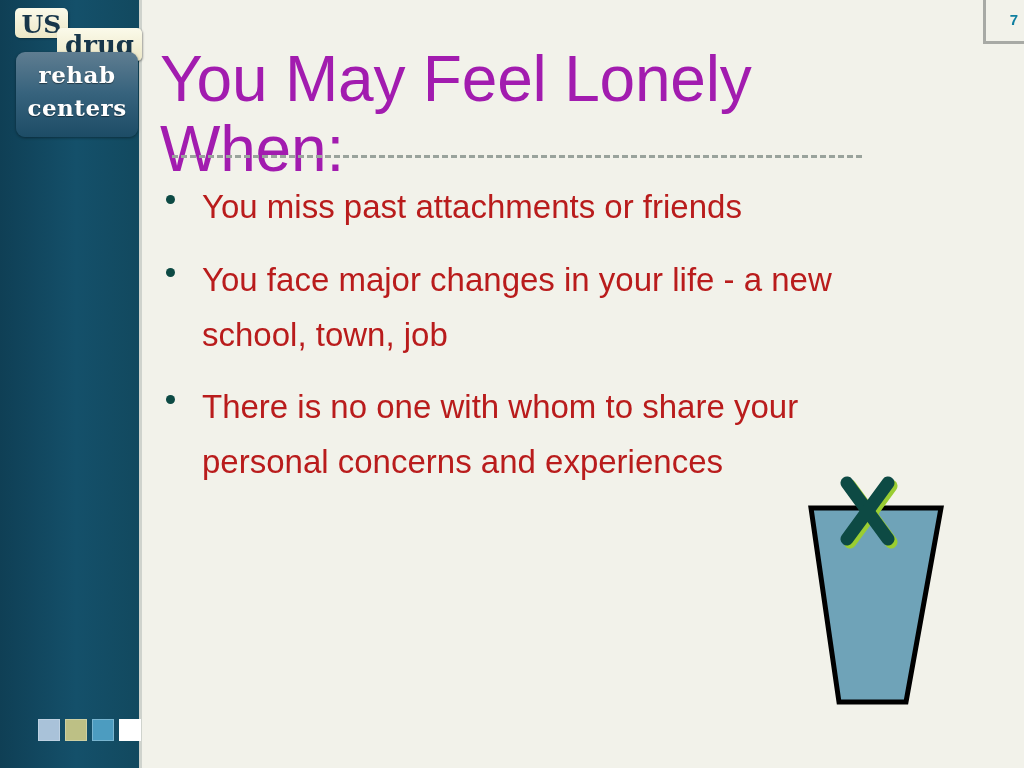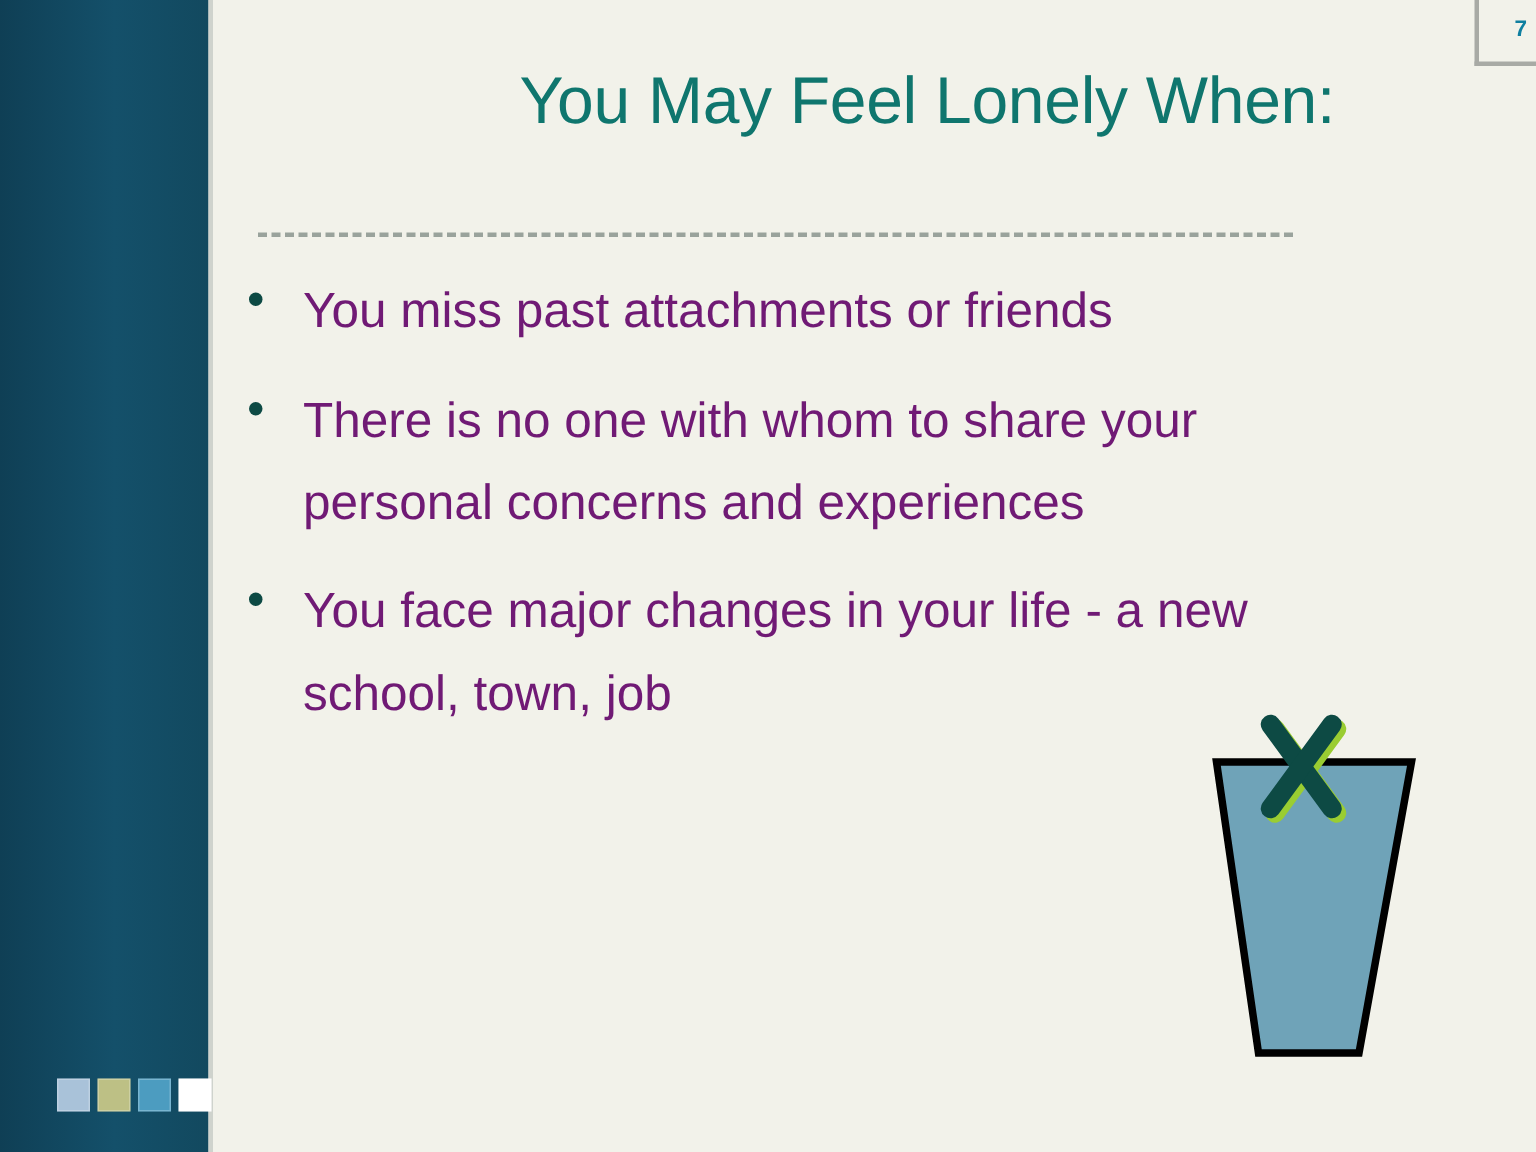--- a/index.html
+++ b/index.html
@@ -133,23 +133,23 @@
     color: #0f7fa0;
     font-family: "Liberation Sans", sans-serif;
   }
 
   
   #title {
     position: absolute;
     left: 160px;
     top: 44px;
     width: 730px;
-    text-align: right;
-    font-size: 44px;
-    color: #0f766e;
+    text-align: left;
+    font-size: 64px;
+    color: #a21caf;
     font-family: "Liberation Sans", sans-serif;
     font-weight: normal;
     line-height: 1.1;
     letter-spacing: -0.2px;
   }
 
   
   #divider {
     position: absolute;
     left: 172px;
@@ -176,41 +176,49 @@
     left: 6px;
     top: 15px;
     width: 9px;
     height: 9px;
     border-radius: 50%;
     background: #0d4a44;
   }
   .bullet-text {
     font-size: 33px;
     line-height: 1.66;
-    color: #701a75;
+    color: #b91c1c;
     font-family: "Liberation Sans", sans-serif;
     white-space: pre-line;
   }
 
   
   #cup-graphic {
     position: absolute;
     left: 795px;
     top: 470px;
     width: 175px;
     height: 250px;
   }
 </style>
 </head>
 <body>
 
 <div id="slide">
 
   <div id="sidebar">
 
+    <div id="logo">
+      <div class="logo-tag" id="logo-us">US</div>
+      <div class="logo-tag" id="logo-drug">drug</div>
+      <div id="logo-box">
+        <div class="logo-word" id="logo-rehab">rehab</div>
+        <div class="logo-word" id="logo-centers">centers</div>
+      </div>
+    </div>
 
     <div id="swatches">
       <div class="swatch" style="background: rgb(169, 194, 217);"></div>
       <div class="swatch" style="background: rgb(189, 192, 133);"></div>
       <div class="swatch" style="background: rgb(76, 156, 192);"></div>
       <div class="swatch" style="background: rgb(255, 255, 255);"></div>
     </div>
   </div>
 
   <div id="page-badge">
@@ -221,27 +229,27 @@
 
   <div id="divider"></div>
 
   <div id="bullets">
     <div class="bullet-row">
       <span class="bullet-dot"></span>
       <div class="bullet-text">You miss past attachments or friends</div>
     </div>
     <div class="bullet-row">
       <span class="bullet-dot"></span>
+      <div class="bullet-text">You face major changes in your life - a new
+school, town, job</div>
+    </div>
+    <div class="bullet-row">
+      <span class="bullet-dot"></span>
       <div class="bullet-text">There is no one with whom to share your
 personal concerns and experiences</div>
-    </div>
-    <div class="bullet-row">
-      <span class="bullet-dot"></span>
-      <div class="bullet-text">You face major changes in your life - a new
-school, town, job</div>
     </div>
   </div>
 
   <div id="cup-graphic">
     <svg width="175" height="250" viewBox="0 0 175 250">
       <polygon id="cup-shape" points="16,38 146,38 111,232 44,232" fill="#6fa3b8" stroke="#000000" stroke-width="5" stroke-linejoin="miter"></polygon>
       <g>
         <line x1="55" y1="16" x2="96" y2="72" stroke="#9acd32" stroke-width="13" stroke-linecap="round"></line>
         <line x1="96" y1="16" x2="55" y2="72" stroke="#9acd32" stroke-width="13" stroke-linecap="round"></line>
       </g>

